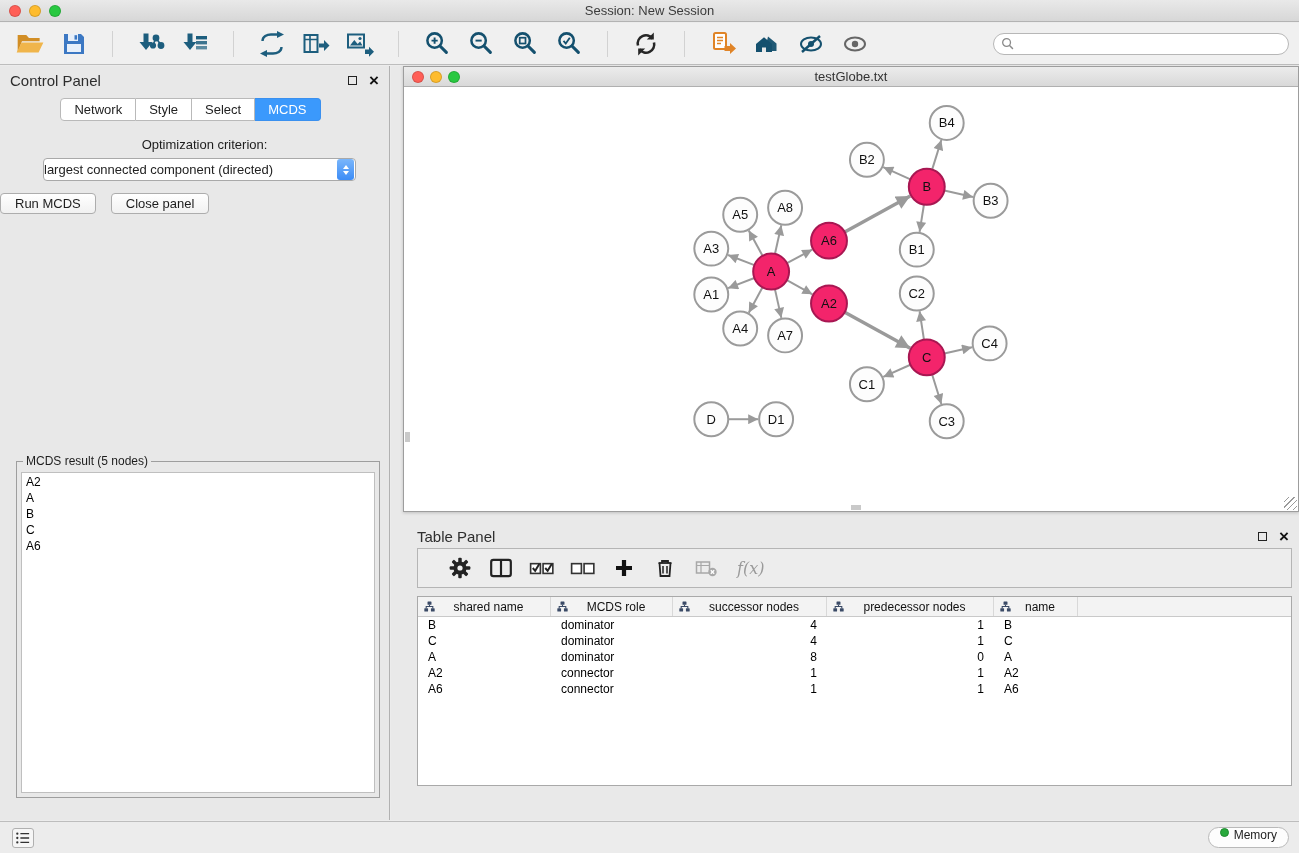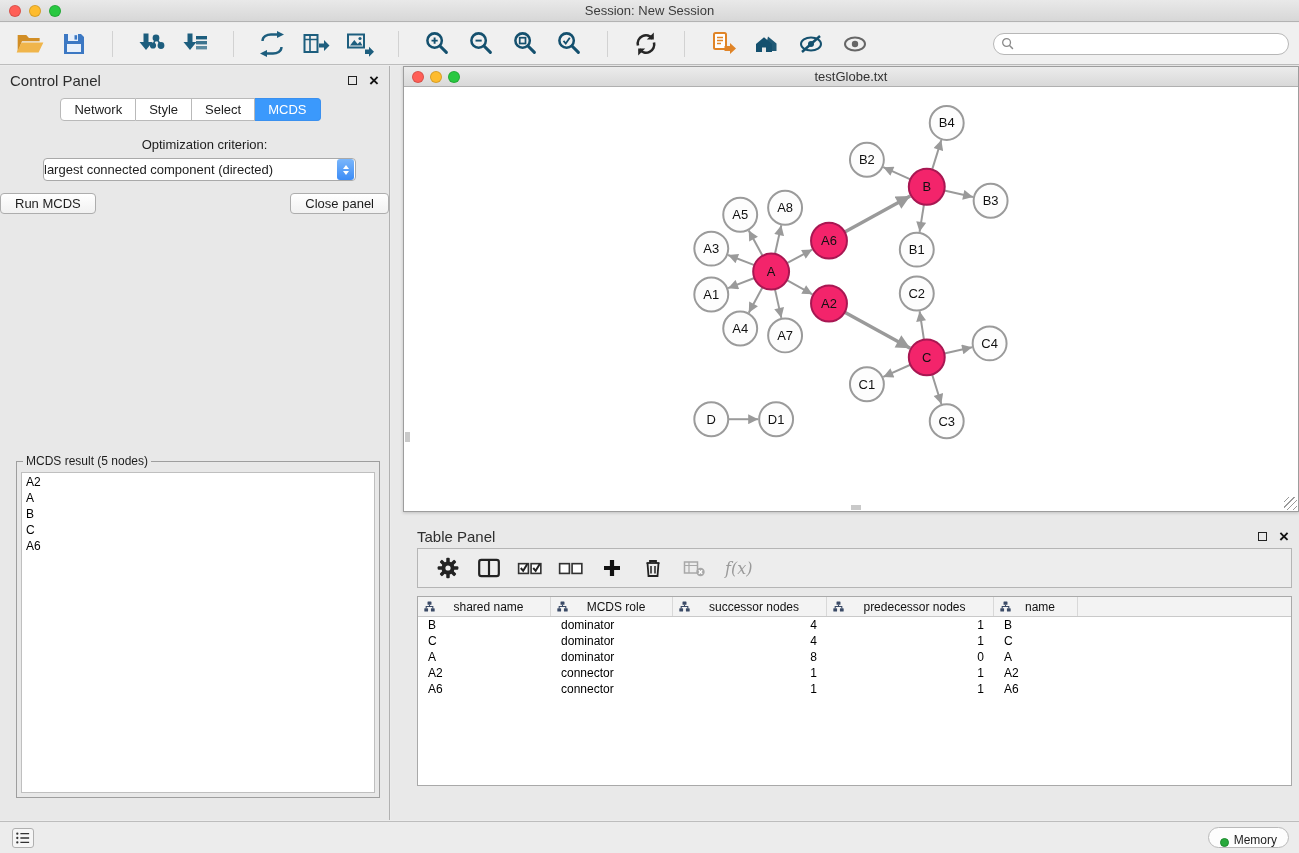--- a/index.html
+++ b/index.html
@@ -47,21 +47,21 @@
 
   .cp-tabs { position:absolute; top:32px; left:0; right:8px; display:flex; justify-content:center; }
   .opt-label { position:absolute; top:71px; left:0; right:0; text-align:center; font-size:13px; color:#1d1d1d;padding-left:20px; }
   .dropdown { position:absolute; top:92px; left:43px; width:313px; height:23px; background:#fff;
     border:1px solid #a9a9a9; border-radius:4px; display:flex; align-items:center; cursor:pointer; }
   .dropdown .dd-text { flex:1; font-size:13px; white-space:nowrap; overflow:hidden; }
   .stepper { width:17px; height:21px; border-radius:3px; background:linear-gradient(#7ab6fb,#3c8cf6);
     display:flex; flex-direction:column; align-items:center; justify-content:center; gap:2px; margin-right:1px; }
   .tri-up { width:0; height:0; border-left:3.5px solid transparent; border-right:3.5px solid transparent; border-bottom:4px solid #fff; }
   .tri-down { width:0; height:0; border-left:3.5px solid transparent; border-right:3.5px solid transparent; border-top:4px solid #fff; }
-  .btn-row { position:absolute; top:127px; left:0; right:0; display:flex; justify-content:space-between; }
+  .btn-row { position:absolute; top:127px; left:0; right:0; display:flex; justify-content:flex-start; gap:15px; }
   .mac-btn { font-family:"Liberation Sans",sans-serif; font-size:13px; padding:2px 14px;
     background:linear-gradient(#ffffff,#f1f1f1); border:1px solid #adadad; border-radius:4px; cursor:pointer; color:#1d1d1d; }
 
   .result-fieldset { position:absolute; top:388px; left:16px; right:9px; bottom:22px;
     border:1px solid #9e9e9e; padding:4px; }
   .result-fieldset legend { font-size:12px; padding:0 3px; margin-left:2px; color:#1d1d1d; }
   .result-list { width:100%; height:100%; background:#fff; border:1px solid #bfbfbf; overflow:hidden;
     font-size:12px; padding:1px 4px; }
   .result-item { line-height:16px; color:#000; }
 
@@ -77,39 +77,39 @@
   .net-canvas { position:absolute; top:21px; left:0; right:0; bottom:0; background:#fff; }
   .net-canvas svg { width:100%; height:100%; display:block; }
   .resize-corner { position:absolute; right:1px; bottom:1px; width:13px; height:13px;
     background:repeating-linear-gradient(135deg, transparent 0 3px, #9a9a9a 3px 4px); cursor:nwse-resize; }
   .grip-left { position:absolute; left:1px; top:344px; width:5px; height:10px; background:#c9c9c9; }
   .grip-bottom { position:absolute; bottom:1px; left:50%; width:10px; height:5px; background:#c9c9c9; }
 
   
   .table-panel { position:absolute; left:12px; right:0; top:456px; bottom:0; }
   .tp-toolbar { position:absolute; top:26px; left:14px; right:7px; height:40px; background:#ededed;
-    border:1px solid #b5b5b5; display:flex; align-items:center; gap:13px; padding-left:16px; }
+    border:1px solid #b5b5b5; display:flex; align-items:center; gap:13px; padding-left:28px; }
   .tpbtn { background:transparent; border:none; width:28px; height:28px; display:flex; align-items:center; justify-content:center; cursor:pointer; }
   .fx { font-family:"DejaVu Serif",serif; font-style:italic; font-size:16px; color:#9a9a9a; margin-left:4px; }
   .table-box { position:absolute; top:74px; left:14px; right:7px; height:190px; background:#fff;
     border:1px solid #a9a9a9; overflow:hidden; }
   .thead { display:flex; height:20px; background:#f3f3f3; border-bottom:1px solid #c9c9c9; }
   .th { position:relative; display:flex; align-items:center; border-right:1px solid #d8d8d8; height:100%; }
   .th .tree-ico { width:11px; height:11px; margin-left:6px; fill:#3a4a66; flex:none; }
   .th .th-label { flex:1; text-align:center; font-size:12px; color:#111; padding-right:8px; }
   .tr { display:flex; height:16px; }
   .td { font-size:12px; line-height:16px; padding:0 10px; color:#000; overflow:hidden; white-space:nowrap; }
   .table-tabs { position:absolute; bottom:8px; left:0; right:0; display:flex; justify-content:center; }
 
   
   .statusbar { position:absolute; bottom:0; left:0; right:0; height:32px; background:#ececec; border-top:1px solid #bdbdbd; }
   .sb-left-btn { position:absolute; left:12px; top:6px; width:22px; height:20px; background:#f6f6f6;
     border:1px solid #b0b0b0; border-radius:3px; display:flex; align-items:center; justify-content:center; cursor:pointer; }
   .memory-btn { position:absolute; right:10px; top:5px; height:21px; background:#fdfdfd; border:1px solid #b9b9b9;
-    border-radius:11px; display:flex; align-items:flex-end; gap:5px; padding:0 11px; font-size:12px; color:#1d1d1d; cursor:pointer; }
+    border-radius:11px; display:flex; align-items:flex-start; gap:5px; padding:0 11px; font-size:12px; color:#1d1d1d; cursor:pointer; }
   .mem-dot { width:9px; height:9px; border-radius:50%; background:#28a93c; border:1px solid #1d8a2e; }
 </style>
 </head>
 <body>
 
 <div class="titlebar">
   <div class="traffic">
     <span class="dot red"></span>
     <span class="dot yellow"></span>
     <span class="dot green"></span>

